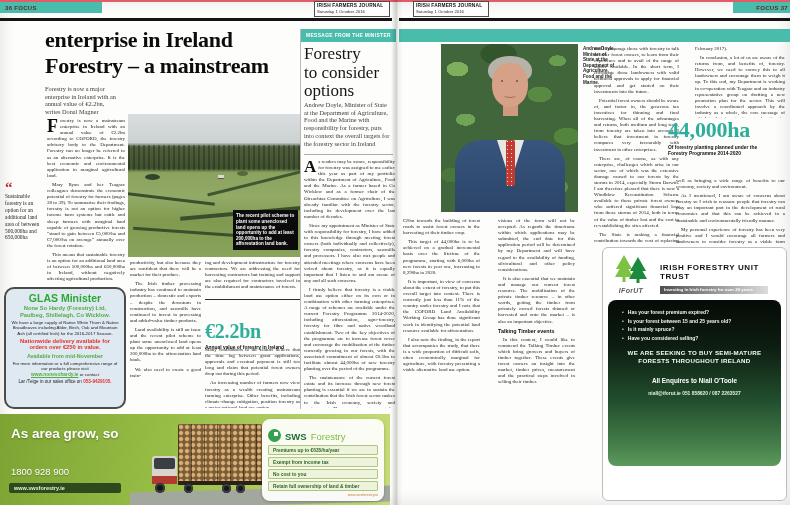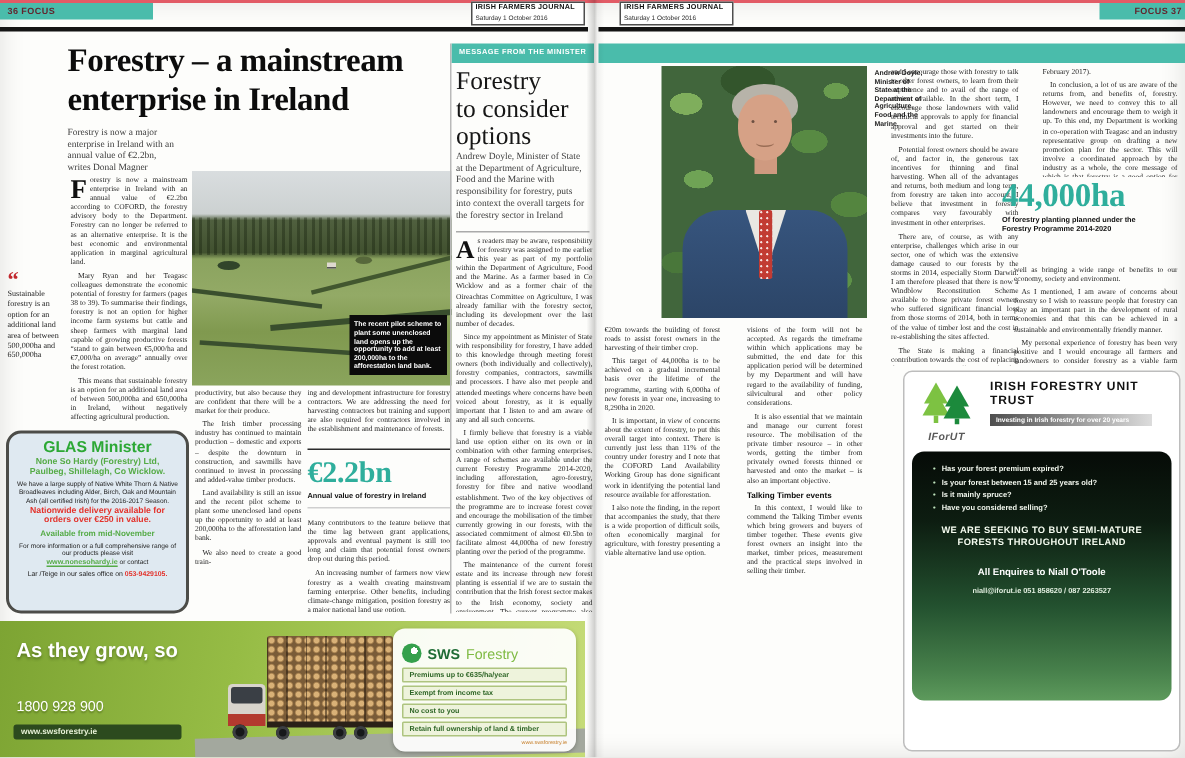--- a/index.html
+++ b/index.html
@@ -60,21 +60,21 @@
              background:radial-gradient(circle at 62% 38%,#ffffff 0 2.3px,#35a04c 2.4px 100%)}
   .panel .b1{font-weight:bold;color:#1e6b34;font-size:9.5px;font-family:"Liberation Sans",sans-serif}
   .panel .b2{color:#7fba43;font-size:9.5px;font-family:"Liberation Sans",sans-serif}
   .bullet-strip{background:#eef3dc;border:1px solid #aec47f;color:#2f6627;font-weight:bold;font-size:4.8px;
                 line-height:9px;height:10px;padding-left:4px;margin-bottom:2px;border-radius:1px;
                 font-family:"Liberation Sans",sans-serif}
   .fineprint{text-align:right;font-size:3.6px;color:#c77f2a;font-family:"Liberation Sans",sans-serif}
   
   .adbox{left:602px;top:247px;width:185px;height:254px;border:1px solid #bdbdbd;border-radius:6px;background:#fff;
          padding:5px;overflow:hidden}
-  .ifut{display:flex;align-items:flex-start}
+  .ifut{display:flex;align-items:flex-end}
   .ifut .logoblk{width:46px;text-align:center}
   .ifut .logotype{font-family:"Liberation Sans",sans-serif;font-weight:bold;font-style:italic;
                   font-size:7px;color:#5a5a5a;letter-spacing:.3px}
   .ifut .title{font-family:"Liberation Sans",sans-serif;font-weight:bold;font-size:8px;letter-spacing:.6px;
                color:#111;margin-bottom:5px}
   .ifut .tagstrip{background:linear-gradient(90deg,#4e4e4e,#dcdcdc);color:#fff;font-weight:bold;font-size:4.4px;
                   line-height:8px;padding-left:4px;width:108px;font-family:"Liberation Sans",sans-serif}
   .fw{margin-top:6px;border-radius:8px;height:166px;padding:8px 8px 6px;color:#fff;text-align:center;
       font-family:"Liberation Sans",sans-serif;overflow:hidden;
       background:linear-gradient(180deg,#060b07 0%,#0d1d11 28%,#23512f 62%,#47804b 88%,#5d9a5c 100%)}
@@ -107,22 +107,22 @@
   </div>
   <div class="abs teal folio" style="left:733px;top:2px;width:57px;height:11px;justify-content:flex-end;padding-right:2px">
       <span>FOCUS 37</span>
     </div>
   <div class="abs blackrule" style="left:0;width:392px"></div>
   <div class="abs blackrule" style="left:399px;width:391px"></div>
   <div class="abs teal" style="left:399px;top:29px;width:391px;height:13px"></div>
   <div class="abs teal kicker" style="left:301px;top:29px;width:95px;height:13px">MESSAGE FROM THE MINISTER</div>
 
   <div class="abs hl" style="left:45px;top:27px;width:258px">
+    <div>enterprise in Ireland</div>
     <div>Forestry – a mainstream</div>
-    <div>enterprise in Ireland</div>
   </div>
   <div class="abs standfirst" style="left:45px;top:85px;width:74px">Forestry is now a major enterprise in Ireland with an annual value of €2.2bn, writes Donal Magner</div>
 
   <div class="abs" style="left:5px;top:181px;width:38px">
     <div class="quote-mark">“</div>
     <div class="pullq">Sustainable forestry is an option for an additional land area of between 500,000ha and 650,000ha</div>
   </div>
 
   <div class="abs bcol" style="left:47px;top:118px;width:78px;height:167px">
     <p><span class="dropcap">F</span><span>orestry is now a mainstream enterprise in Ireland with an annual value of €2.2bn according to COFORD, the forestry advisory body to the Department. Forestry can no longer be referred to as an alternative enterprise. It is the best economic and environmental application in marginal agricultural land.</span></p>
@@ -147,21 +147,21 @@
   <div class="abs bcol" style="left:130px;top:260px;width:71px;height:149px">
     <p>productivity, but also because they are confident that there will be a market for their produce.</p>
     <p>The Irish timber processing industry has continued to maintain production – domestic and exports – despite the downturn in construction, and sawmills have continued to invest in processing and added-value timber products.</p>
     <p>Land availability is still an issue and the recent pilot scheme to plant some unenclosed land opens up the opportunity to add at least 200,000ha to the afforestation land bank.</p>
     <p>We also need to create a good train-</p>
   </div>
 
   <div class="abs bcol" style="left:205px;top:260px;width:95px;height:39px">
     <p>ing and development infrastructure for forestry contractors. We are addressing the need for harvesting contractors but training and support are also required for contractors involved in the establishment and maintenance of forests.</p>
   </div>
-  <div class="abs" style="left:205px;top:299px;width:95px;border-top:1px solid #2c2c2c;padding-top:4px">
+  <div class="abs" style="left:205px;top:299px;width:95px;border-top:1px solid #2c2c2c;padding-top:20px">
     <div class="statv">€2.2bn</div>
     <div class="statc" style="margin-top:3px;border-bottom:1px solid #cfcfcf;padding-bottom:3px">Annual value of forestry in Ireland</div>
   </div>
   <div class="abs bcol" style="left:205px;top:347px;width:95px;height:61px">
     <p>Many contributors to the feature believe that the time lag between grant applications, approvals and eventual payment is still too long and claim that potential forest owners drop out during this period.</p>
     <p>An increasing number of farmers now view forestry as a wealth creating mainstream farming enterprise. Other benefits, including climate-change mitigation, position forestry as a major national land use option.</p>
   </div>
 
   <div class="abs vrule" style="left:300px;top:29px;height:380px"></div>
 
@@ -186,21 +186,21 @@
     <div class="g4">Nationwide delivery available for orders over €250 in value.</div>
     <div class="g5">Available from mid-November</div>
     <div class="g6">For more information or a full comprehensive range of our products please visit</div>
     <div class="g6"><span class="g7">www.nonesohardy.ie</span><span class="g8"> or contact</span></div>
     <div class="g9"><span>Lar /Teige in our sales office on </span><span class="ph">053-9429105.</span></div>
   </div>
 
   <div class="abs swsad">
     <div class="abs" style="left:130px;bottom:0;width:262px;height:16px;background:#a3a89e;transform:rotate(-1.5deg)"></div>
     <div class="abs head" style="left:11px;top:12px">
-      <div>As they grow, so</div>
+      <div>As area grow, so</div>
     </div>
     <div class="abs phone" style="left:11px;top:52px">1800 928 900</div>
     <div class="abs webstrip" style="left:9px;top:69px;width:112px;height:10px">www.swsforestry.ie</div>
 
     <div class="abs" style="left:150px;top:6px;width:116px;height:80px">
       <div class="abs" style="left:28px;top:4px;width:84px;height:58px;background-color:#7a5c38;
            background-image:repeating-linear-gradient(90deg,rgba(30,18,8,.5) 0 1px,rgba(0,0,0,0) 1px 13px),
            radial-gradient(circle at 3px 3px,#d9b177 1.5px,#9a7546 2.3px,rgba(0,0,0,0) 2.8px);
            background-size:auto,6px 6px;border-radius:2px"></div>
       <div class="abs" style="left:28px;top:61px;width:84px;height:4px;background:#2a2118"></div>

